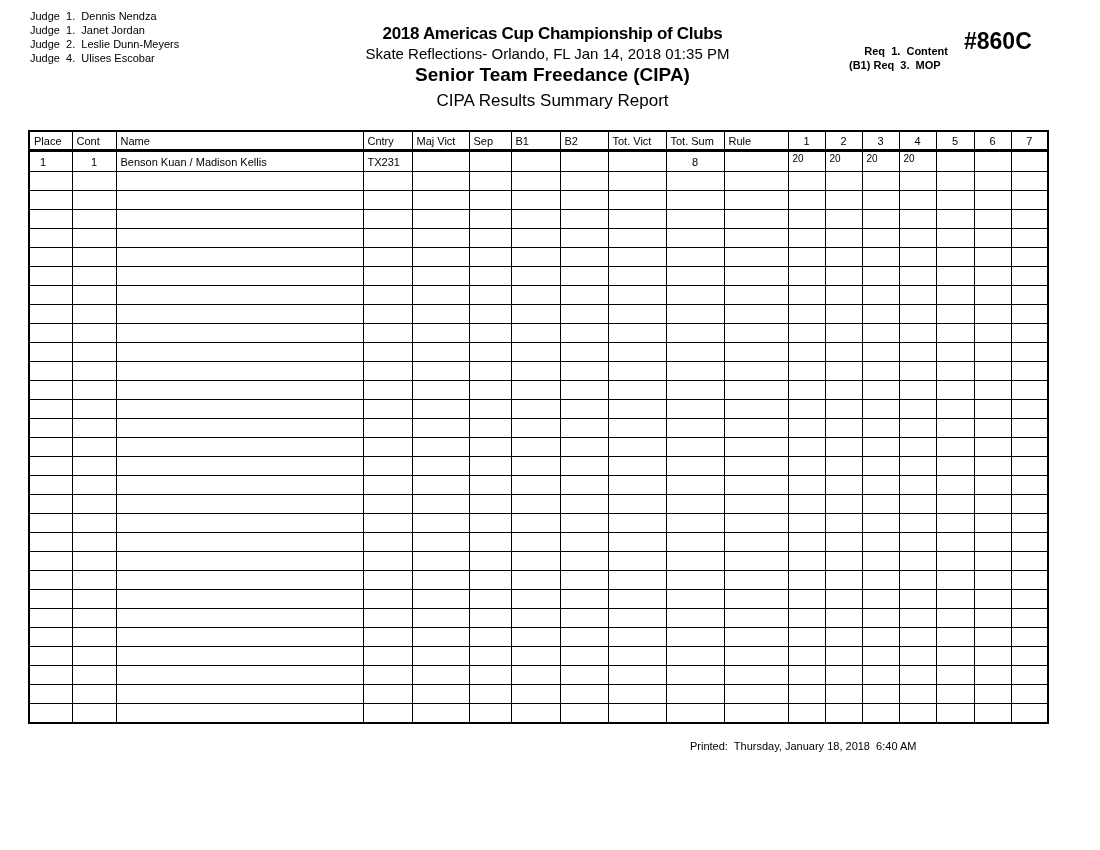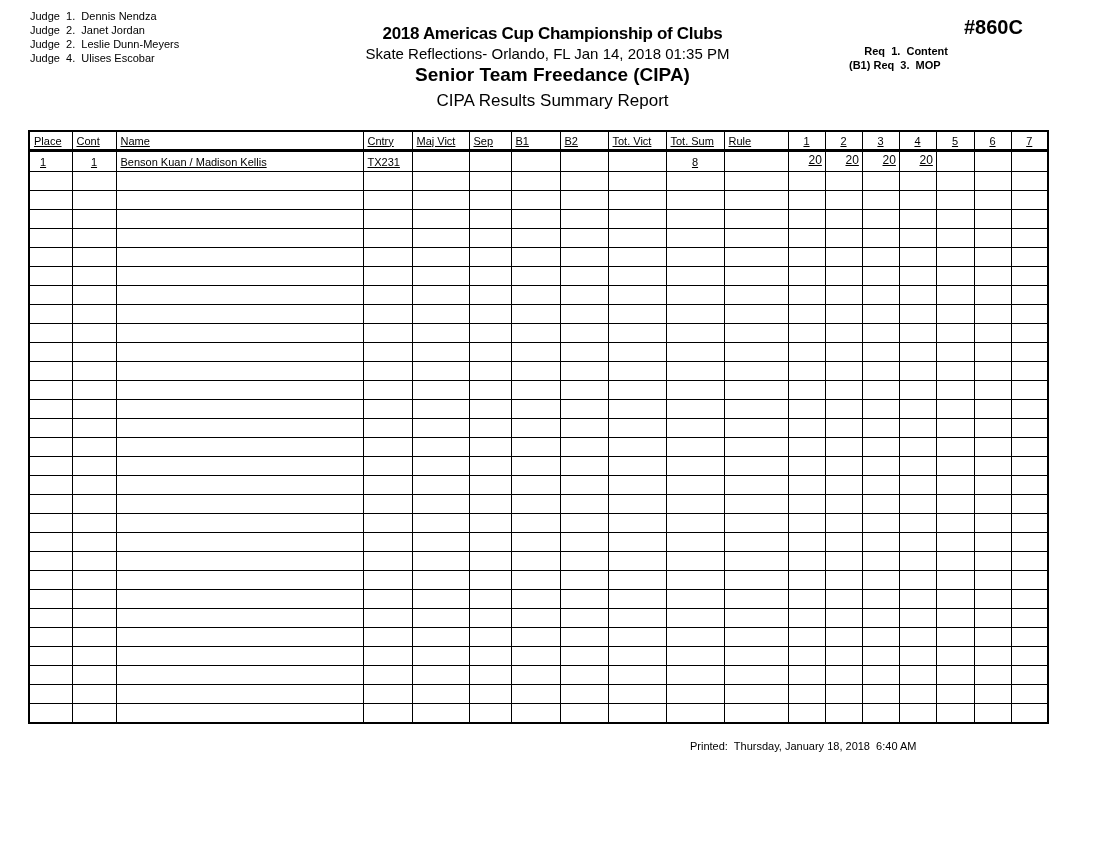--- a/index.html
+++ b/index.html
@@ -3,40 +3,40 @@
 <meta charset="utf-8">
 <style>
   html, body { margin:0; padding:0; background:#fff; }
   body { width:1100px; height:850px; position:relative; font-family:"Liberation Sans", sans-serif; color:#000; overflow:hidden; }
   .judges { position:absolute; left:30px; top:9px; font-size:11px; line-height:14px; }
   .judges div { white-space:pre; }
   .title1 { position:absolute; left:0; width:1105px; top:24px; text-align:center; font-size:17px; font-weight:bold; letter-spacing:-0.3px; }
   .title2 { position:absolute; left:4px; width:1087px; top:45px; text-align:center; font-size:15px; }
   .title3 { position:absolute; left:0; width:1105px; top:64px; text-align:center; font-size:19px; font-weight:bold; }
   .title4 { position:absolute; left:0; width:1105px; top:91px; text-align:center; font-size:17px; }
-  .event-num { position:absolute; left:964px; top:16px; font-size:20px; font-weight:bold;text-align:right; }
+  .event-num { position:absolute; left:964px; top:28px; font-size:23px; font-weight:bold;text-align:right; }
   .reqs { position:absolute; left:849px; top:44px; font-size:11px; line-height:14px;font-weight:bold; }
   .reqs div { white-space:pre; }
   .printed { position:absolute; left:690px; top:728px; font-size:11px; white-space:pre;margin-top:12px; }
 
   table.results { position:absolute; left:28px; top:130px; border-collapse:collapse; table-layout:fixed; font-size:11px; }
   table.results td, table.results th { border:1px solid #000; padding:0 0 0 4px; height:18px; overflow:hidden; white-space:nowrap; font-weight:normal; }
   table.results thead th { text-align:left; border-bottom:3px solid #000; height:17px; }
   table.results thead th.num { text-align:center; padding:0; }
   table.results td.c { text-align:center; padding:0; }
   table.results td.placec { padding-left:10px; }
-  table.results td.small { font-size:12px; vertical-align:top; padding-left:20px; padding-top:1px; }
-  table.results { border:2px solid #000;text-decoration:underline; }
+  table.results td.small { font-size:10px; vertical-align:top; padding-left:4px; padding-top:1px; }
+  table.results { border:2px solid #000; }
 </style>
 </head>
 <body>
 
 <div class="judges">
   <div>Judge  1.  Dennis Nendza</div>
-  <div>Judge  2.  Janet Jordan</div>
+  <div>Judge  1.  Janet Jordan</div>
   <div>Judge  2.  Leslie Dunn-Meyers</div>
   <div>Judge  4.  Ulises Escobar</div>
 </div>
 
 <div class="title1">2018 Americas Cup Championship of Clubs</div>
 <div class="title2">Skate Reflections- Orlando, FL  Jan 14, 2018  01:35 PM</div>
 <div class="title3">Senior Team Freedance (CIPA)</div>
 <div class="title4">CIPA Results Summary Report</div>
 
 <div class="event-num">#860C</div>

